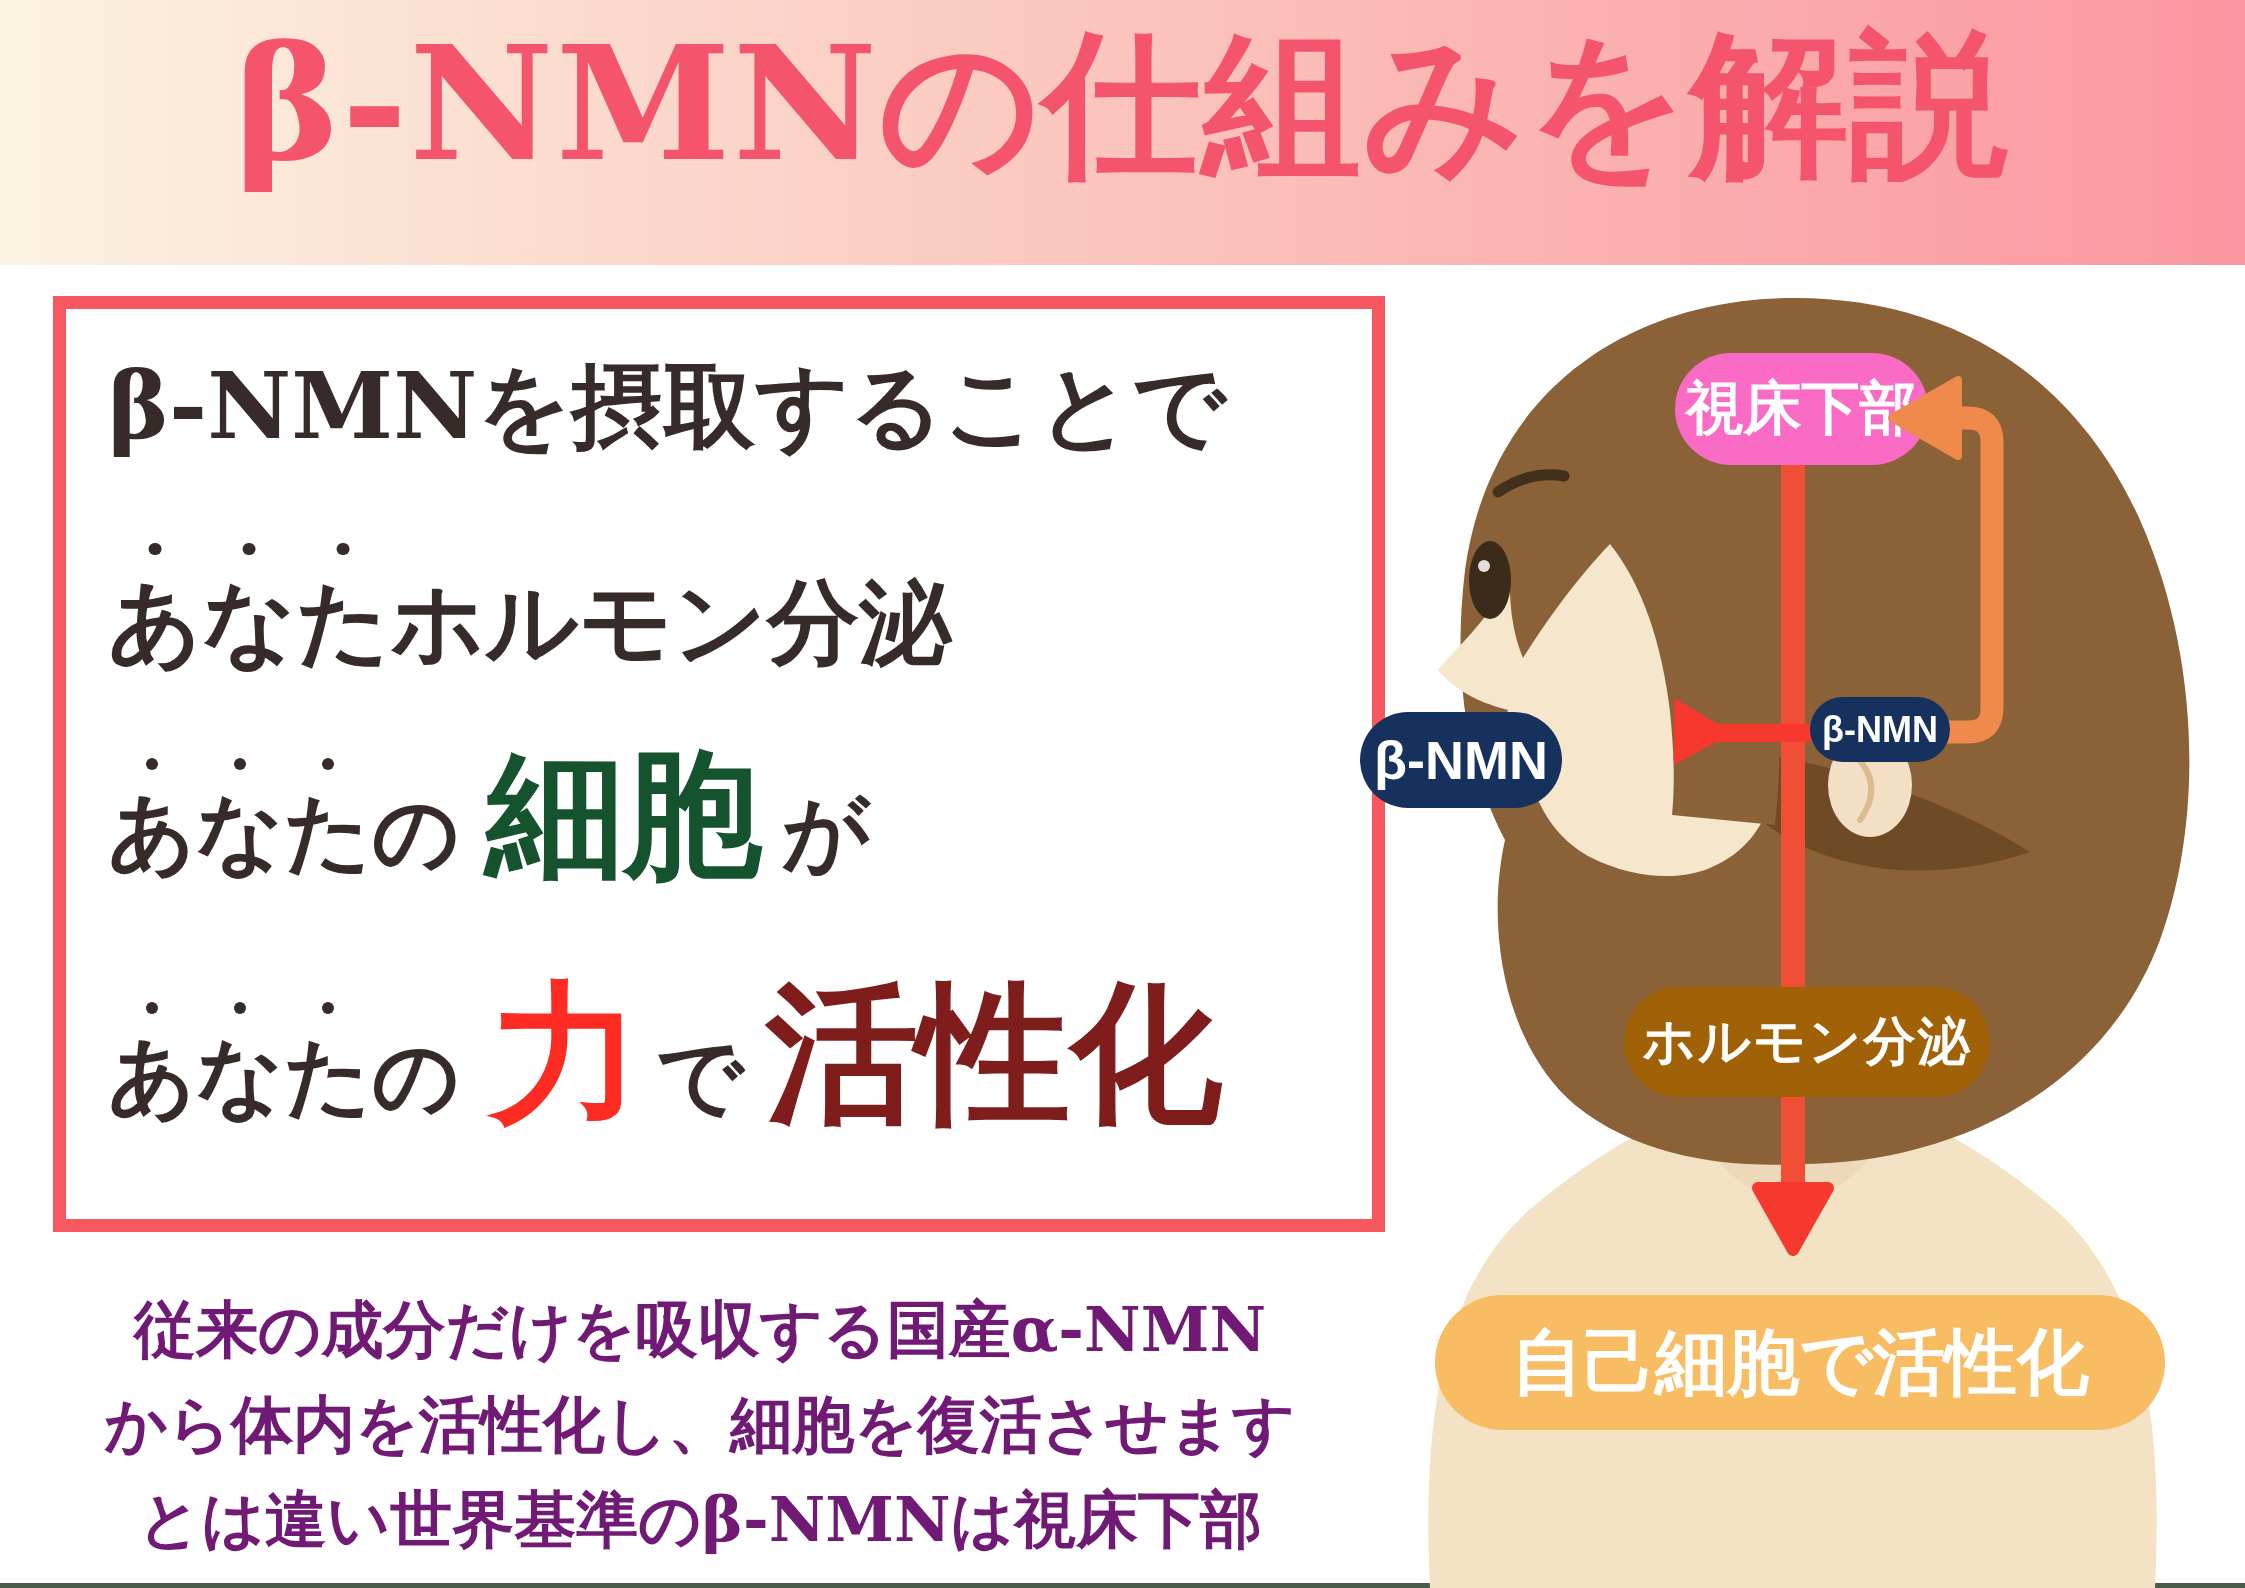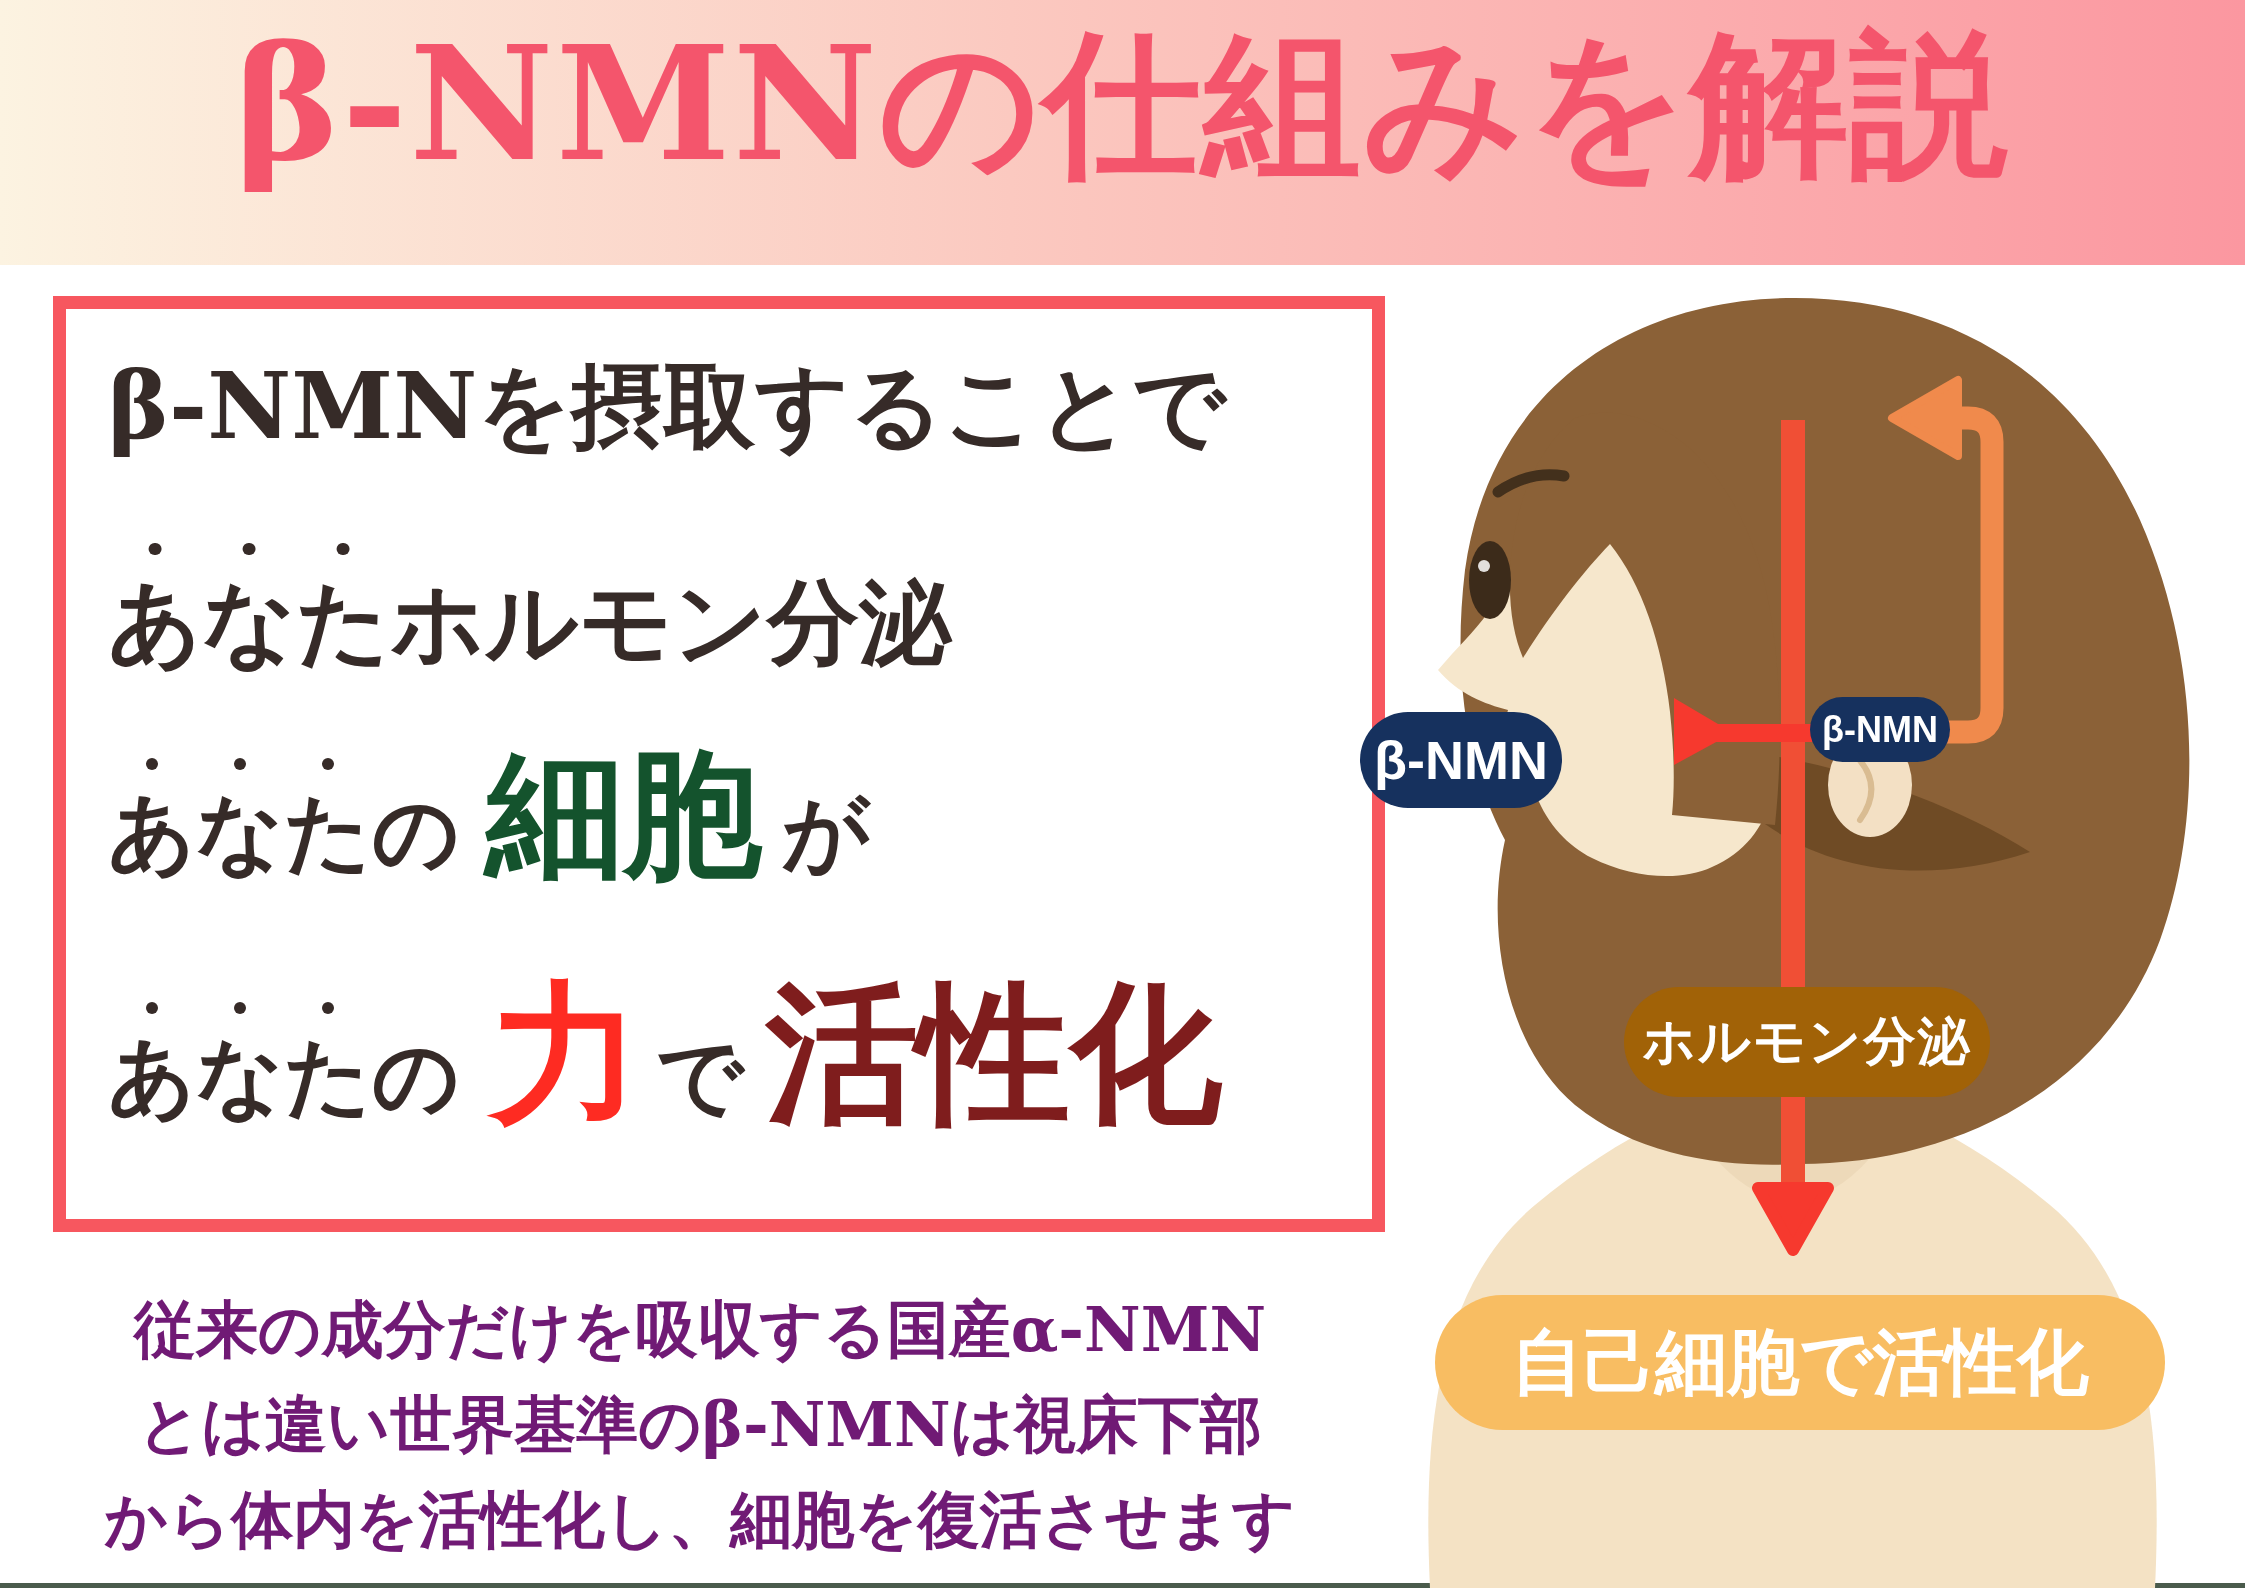--- a/index.html
+++ b/index.html
@@ -83,22 +83,22 @@
       <span><span class="kenten">あ</span><span class="kenten">な</span><span class="kenten">た</span></span>
         <span>の</span>
         <span class="hl-red">力</span>
         <span>で</span>
         <span class="hl-orange">活性化</span>
     </div>
   </div>
 
   <div id="footer-text">
     <div>従来の成分だけを吸収する国産α-NMN</div>
+    <div>から体内を活性化し、細胞を復活させます</div>
     <div>とは違い世界基準のβ-NMNは視床下部</div>
-    <div>から体内を活性化し、細胞を復活させます</div>
   </div>
 
   <div id="diagram">
 
     <svg id="svg-person" width="905" height="1308" viewBox="0 0 905 1308">
 
       <path d="M 90,1308 C 82,1140 100,1005 195,925 C 285,850 380,808 452,804
                C 525,808 620,850 710,925 C 805,1005 823,1140 815,1308 Z" fill="#F4E2C4"></path>
 
       <path d="M 375,620 L 375,878 Q 410,918 452,922 Q 495,918 530,878 L 530,620 Z" fill="#EDD9B9"></path>
@@ -128,20 +128,21 @@
         <rect x="441" y="140" width="24" height="775" fill="#F04F35"></rect>
         <polygon points="418,908 488,908 453,970" fill="#F6392E" stroke="#F6392E" stroke-width="12" stroke-linejoin="round"></polygon>
       </g>
 
       <g>
         <polygon points="334,418 378,444 378,461 334,485" fill="#F6392E"></polygon>
         <rect x="376" y="444" width="104" height="18" fill="#F6392E"></rect>
       </g>
     </svg>
 
+    <div class="pill" id="label-hypothalamus">視床下部</div>
 
     <svg id="svg-loop" width="905" height="1308" viewBox="0 0 905 1308">
       <path d="M 600,452 L 628,452 Q 652,452 652,428 L 652,162 Q 652,138 628,138 L 618,138" stroke="#F08A4C" stroke-width="23" fill="none"></path>
       <polygon points="618,100 618,176 552,138" fill="#F08A4C" stroke="#F08A4C" stroke-width="8" stroke-linejoin="round"></polygon>
     </svg>
 
     <div class="pill" id="label-bnmn-large">β-NMN</div>
     <div class="pill" id="label-bnmn-small">β-NMN</div>
     <div class="pill" id="label-hormone">ホルモン分泌</div>
     <div class="pill" id="label-activation">自己細胞で活性化</div>

